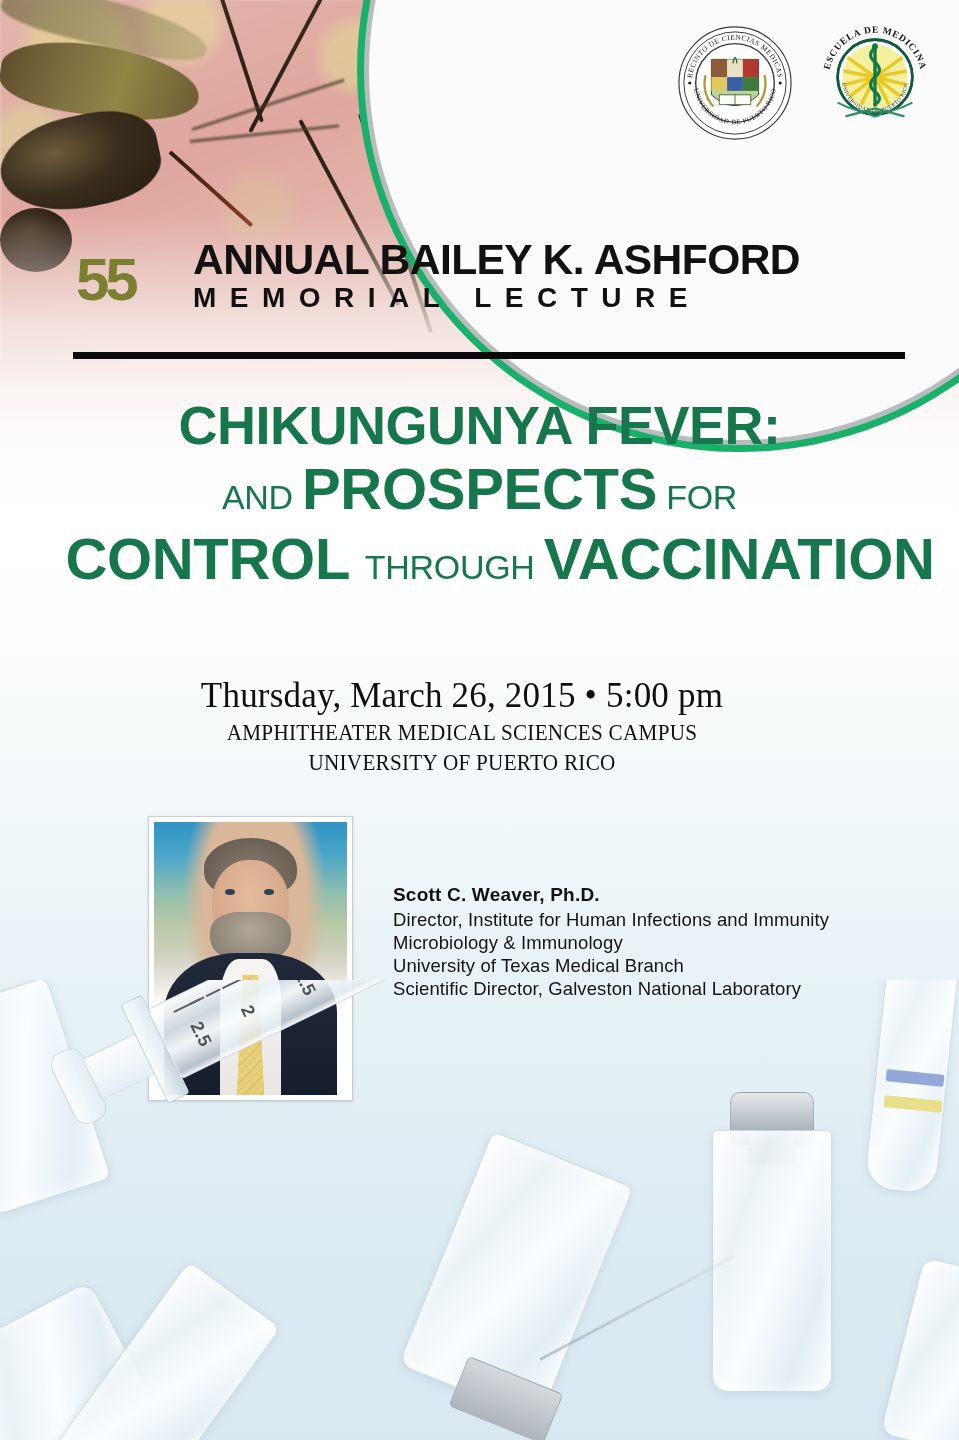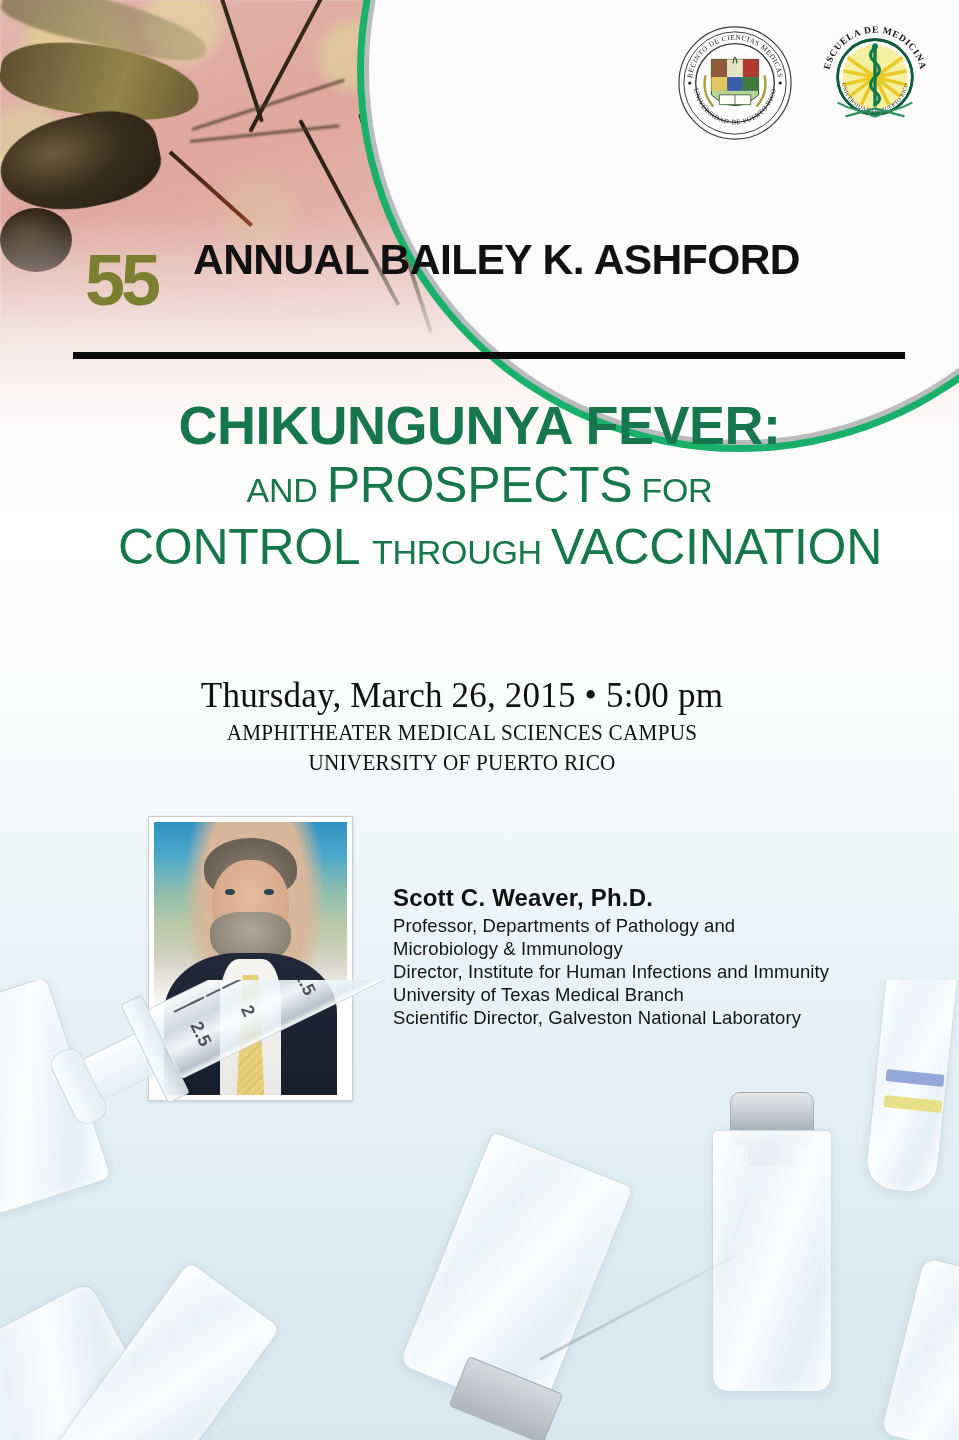--- a/index.html
+++ b/index.html
@@ -117,24 +117,24 @@
 
   
   .seals{position:absolute; left:676px; top:18px; width:270px; height:130px;}
   .seal{position:absolute; width:118px; height:118px;}
   .seal-rcm{left:0; top:6px;}
   .seal-em{left:140px; top:0;}
 
   
   .header{position:absolute; left:73px; top:234px; width:835px;}
   .num55{
-    position:absolute; left:12px; top:-2px;
+    position:absolute; left:3px; top:-2px;
     font-family:"Liberation Sans", sans-serif;
     font-weight:bold;
-    font-size:72px;
+    font-size:60px;
     line-height:96px;
     letter-spacing:-4px;
     color:#7b8030;
   }
   .hdr-right{position:absolute; left:120px; top:0; width:715px;}
   .hdr-line1{
     font-size:15.5px;
     font-weight:bold;
     letter-spacing:.35px;
     color:#1a1a1a;
@@ -171,21 +171,21 @@
     position:absolute; left:0; top:398px; width:959px;
     text-align:center;
     color:#16764c;
     font-weight:bold;
     line-height:1.0;
   }
   .t-l1{font-size:54px; letter-spacing:-.5px; display:block; margin-bottom:8px;}
   .t-l2{font-size:45px; letter-spacing:-.3px; display:block; font-weight:normal; margin-bottom:22px;}
   .t-l3{font-size:45px; letter-spacing:-.3px; display:block; font-weight:normal; margin-bottom:12px;}
   .t-l4{font-size:45px; letter-spacing:-.3px; display:block; font-weight:normal;margin-left:41px;}
-  .t-big{font-size:50px; font-weight:normal;}
+  .t-big{font-size:58px; font-weight:bold;}
   .t-sm{font-size:34px; font-weight:normal;text-align:right;}
 
   
   .dateblock{position:absolute; left:0; top:676px; width:924px; text-align:center;}
   .date-line{
     font-family:"Liberation Serif", serif;
     font-size:35px;
     color:#101010;
     letter-spacing:.2px;
   }
@@ -233,21 +233,21 @@
     border-radius:42% 42% 0 0;}
   .p-shirt{position:absolute; left:34%; top:50%; width:32%; height:50%;
     background:linear-gradient(to bottom,#f6f5f2,#e8e7e3); border-radius:30% 30% 0 0;}
   .p-tie{position:absolute; left:43%; top:56%; width:14%; height:44%;
     background:repeating-linear-gradient(135deg,#e8d07a 0 5px,#d8bf68 5px 6px),
                linear-gradient(to bottom,#e8d07a,#d6bd66);
     clip-path:polygon(22% 0,78% 0,100% 100%,0 100%);}
 
   .bio{position:absolute; left:393px; top:884px; width:545px;}
   .bio-name{
-    font-size:24px; font-weight:bold; color:#111; letter-spacing:.2px;
+    font-size:19px; font-weight:bold; color:#111; letter-spacing:.2px;
     margin-bottom:2px;
   }
   .bio-line{
     font-size:18.5px; color:#141414; line-height:23px; letter-spacing:.1px;
   }
 
   
   .bottom-art{position:absolute; left:0; top:980px; width:959px; height:460px; overflow:hidden;}
   .glass{
     position:absolute;
@@ -429,20 +429,21 @@
       </text>
       <path d="M30,100 L60,92 L90,100" fill="none" stroke="#2f8f63" stroke-width="2.2"></path>
       <path d="M52,96 q8,8 16,0" fill="none" stroke="#2f8f63" stroke-width="2"></path>
     </svg>
   </div>
 
   <div class="header">
     <div class="num55">55</div>
     <div class="hdr-right">
       <div class="hdr-line2">ANNUAL BAILEY K. ASHFORD</div>
+      <div class="hdr-line3">MEMORIAL LECTURE</div>
     </div>
   </div>
   <div class="rule"></div>
 
   <div class="title">
     <span class="t-l1">CHIKUNGUNYA FEVER:</span>
     <span class="t-l3"><span class="t-sm">AND </span><span class="t-big">PROSPECTS</span><span class="t-sm"> FOR</span></span>
     <span class="t-l4"><span class="t-big">CONTROL </span><span class="t-sm">THROUGH </span><span class="t-big">VACCINATION</span></span>
   </div>
 
@@ -460,23 +461,22 @@
       <div class="p-eye r"></div>
       <div class="p-beard"></div>
       <div class="p-suit"></div>
       <div class="p-shirt"></div>
       <div class="p-tie"></div>
     </div>
   </div>
 
   <div class="bio">
     <div class="bio-name">Scott C. Weaver, Ph.D.</div>
-    <div class="bio-line">Professor, Departments of Pathology and</div>
+    <div class="bio-line">Director, Institute for Human Infections and Immunity</div>
     <div class="bio-line">Microbiology &amp; Immunology</div>
-    <div class="bio-line">Director, Institute for Human Infections and Immunity</div>
     <div class="bio-line">University of Texas Medical Branch</div>
     <div class="bio-line">Scientific Director, Galveston National Laboratory</div>
   </div>
 
   <div class="bottom-art">
     <div class="glass glass-left"></div>
     <div class="glass glass-bl"></div>
     <div class="glass glass-br"></div>
 
     <div class="glass vial-c"></div>

